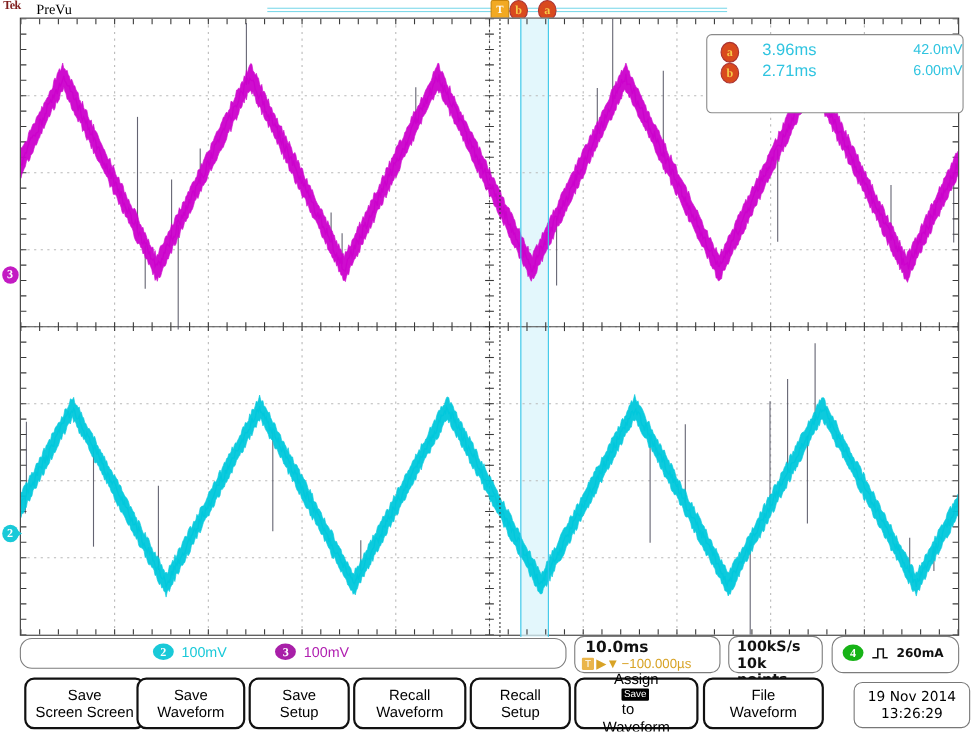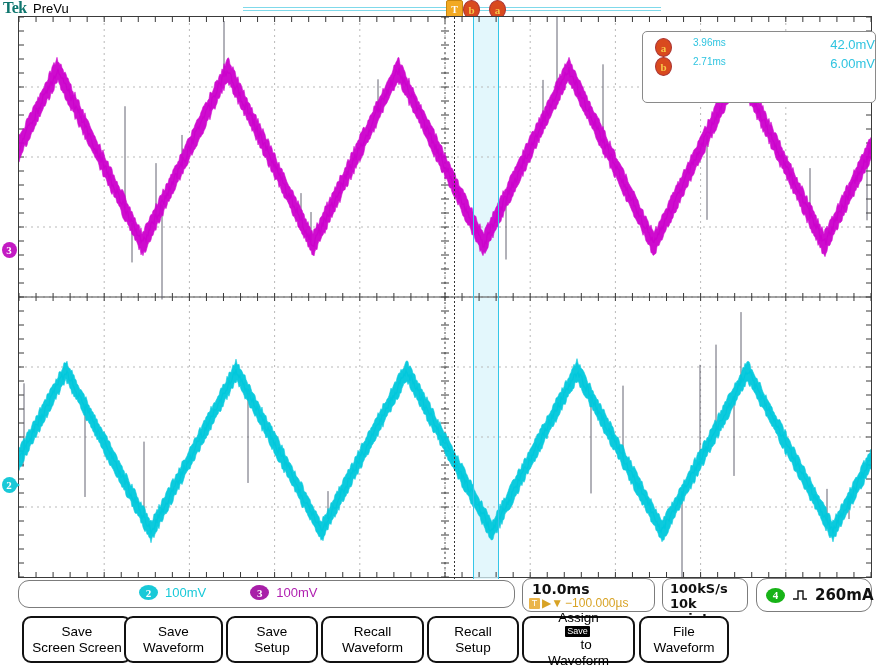--- a/index.html
+++ b/index.html
@@ -2,23 +2,23 @@
 <html><head>
 <meta charset="utf-8">
 <style>
   html,body{margin:0;padding:0;background:#ffffff;}
   body{width:887px;height:665px;position:relative;overflow:hidden;
        font-family:"DejaVu Sans","Liberation Sans",sans-serif;}
 
   
   #header{position:absolute;left:0;top:0;width:887px;height:16px;}
   #tek-logo{position:absolute;left:3px;top:-1px;font-family:"Liberation Serif",serif;
-            font-weight:bold;font-size:16px;color:#0f766e;letter-spacing:-0.5px;}
+            font-weight:bold;font-size:11px;color:#7f1d1d;letter-spacing:-0.5px;}
   #prevu{position:absolute;left:33px;top:1px;font-size:13px;color:#000;
-         font-family:Liberation Sans, sans-serif;}
+         font-family:Liberation Serif, serif;}
 
   
   #scope{position:absolute;left:18px;top:16px;width:854px;height:562px;
          border:1px solid #3a3a3a;box-sizing:border-box;background:#fff;}
   #grid-svg{position:absolute;left:0;top:0;}
 
   
   #wave-svg{position:absolute;left:0;top:0;}
 
   
@@ -41,21 +41,21 @@
 
   
   #cyan-rail{position:absolute;left:243px;top:7px;width:418px;height:1px;background:#7fd9ea;}
   #cyan-rail2{position:absolute;left:243px;top:10px;width:418px;height:1px;background:#7fd9ea;}
 
   
   #readout{position:absolute;left:641px;top:30px;width:232px;height:70px;
            border:1px solid #8a8a8a;border-radius:5px;background:#fff;}
   .ro-row{position:absolute;left:0;width:232px;height:20px;}
   .ro-badge{position:absolute;left:12px;top:2px;}
-  .ro-t{position:absolute;left:50px;top:1px;width:110px;font-size:10px;color:#2fc4e0;
+  .ro-t{position:absolute;left:50px;top:1px;width:110px;font-size:15px;color:#2fc4e0;
         font-family:"Liberation Sans",sans-serif;}
   .ro-v{position:absolute;left:150px;top:1px;width:82px;text-align:right;font-size:13px;
         color:#2fc4e0;font-family:"Liberation Sans",sans-serif;}
 
   
   .chmark{position:absolute;left:0px;width:18px;height:18px;
           display:flex;align-items:center;justify-content:center;
           font-size:11px;font-weight:bold;color:#fff;font-family:"Liberation Serif",serif;}
   #ch3-mark{top:241px;}
   #ch2-mark{top:476px;}
@@ -91,29 +91,29 @@
 
   #samp-panel{left:644px;top:-2px;width:86px;height:34px;border-radius:9px;}
   #sp-1{position:absolute;left:7px;top:2px;font-size:13px;font-weight:bold;color:#111;}
   #sp-2{position:absolute;left:7px;top:17px;font-size:13px;font-weight:bold;color:#111;}
 
   #trig-panel{left:738px;top:-2px;width:116px;height:34px;border-radius:11px;}
   #trig-inner{position:absolute;left:9px;top:7px;display:flex;align-items:center;gap:7px;}
   .trig-pill{width:19px;height:15px;border-radius:50%;background:#17b317;color:#fff;
              font-size:11px;font-weight:bold;display:flex;align-items:center;
              justify-content:center;font-family:"Liberation Serif",serif;}
-  #trig-val{font-size:15px;font-weight:bold;color:#111;}
+  #trig-val{font-size:11px;font-weight:bold;color:#111;}
 
   
   #menubar{position:absolute;left:0;top:616px;width:887px;height:49px;}
   .mbtn{position:absolute;top:0;height:47px;border:2px solid #111;border-radius:9px;
         background:#fff;box-sizing:border-box;display:flex;flex-direction:column;
         align-items:center;justify-content:center;line-height:1.18;
         font-size:13.5px;color:#000;font-family:"Liberation Sans",sans-serif;}
-  .mbtn span{display:block;text-align:right;white-space:nowrap;}
+  .mbtn span{display:block;text-align:left;white-space:nowrap;}
   #datetime{position:absolute;left:776px;top:4px;width:104px;height:40px;
             border:1px solid #777;border-radius:8px;background:#fff;
             display:flex;flex-direction:column;align-items:center;justify-content:center;
             font-size:12.5px;color:#000;line-height:1.25;}
   .save-inline{display:inline-block;background:#000;color:#fff;font-size:9px;
                padding:0 2px;border-radius:1px;vertical-align:2px;margin-right:2px;}
 </style>
 </head>
 <body>
 
@@ -571,18 +571,22 @@
 
   <div class="mbtn" style="left:522px;width:113px;">
     <span>Assign</span>
     <span>
       <span class="save-inline">Save</span>
         <span>to</span>
     </span>
     <span>Waveform</span>
   </div>
 
-  <div class="mbtn" style="left:639px;width:90px;">
+  <div class="mbtn" style="left:639px;width:110px;">
     <span>File</span>
     <span>Waveform</span>
   </div>
 
+  <div id="datetime">
+    <div>19 Nov 2014</div>
+    <div>13:26:29</div>
+  </div>
 </div>
 
 </body></html>

